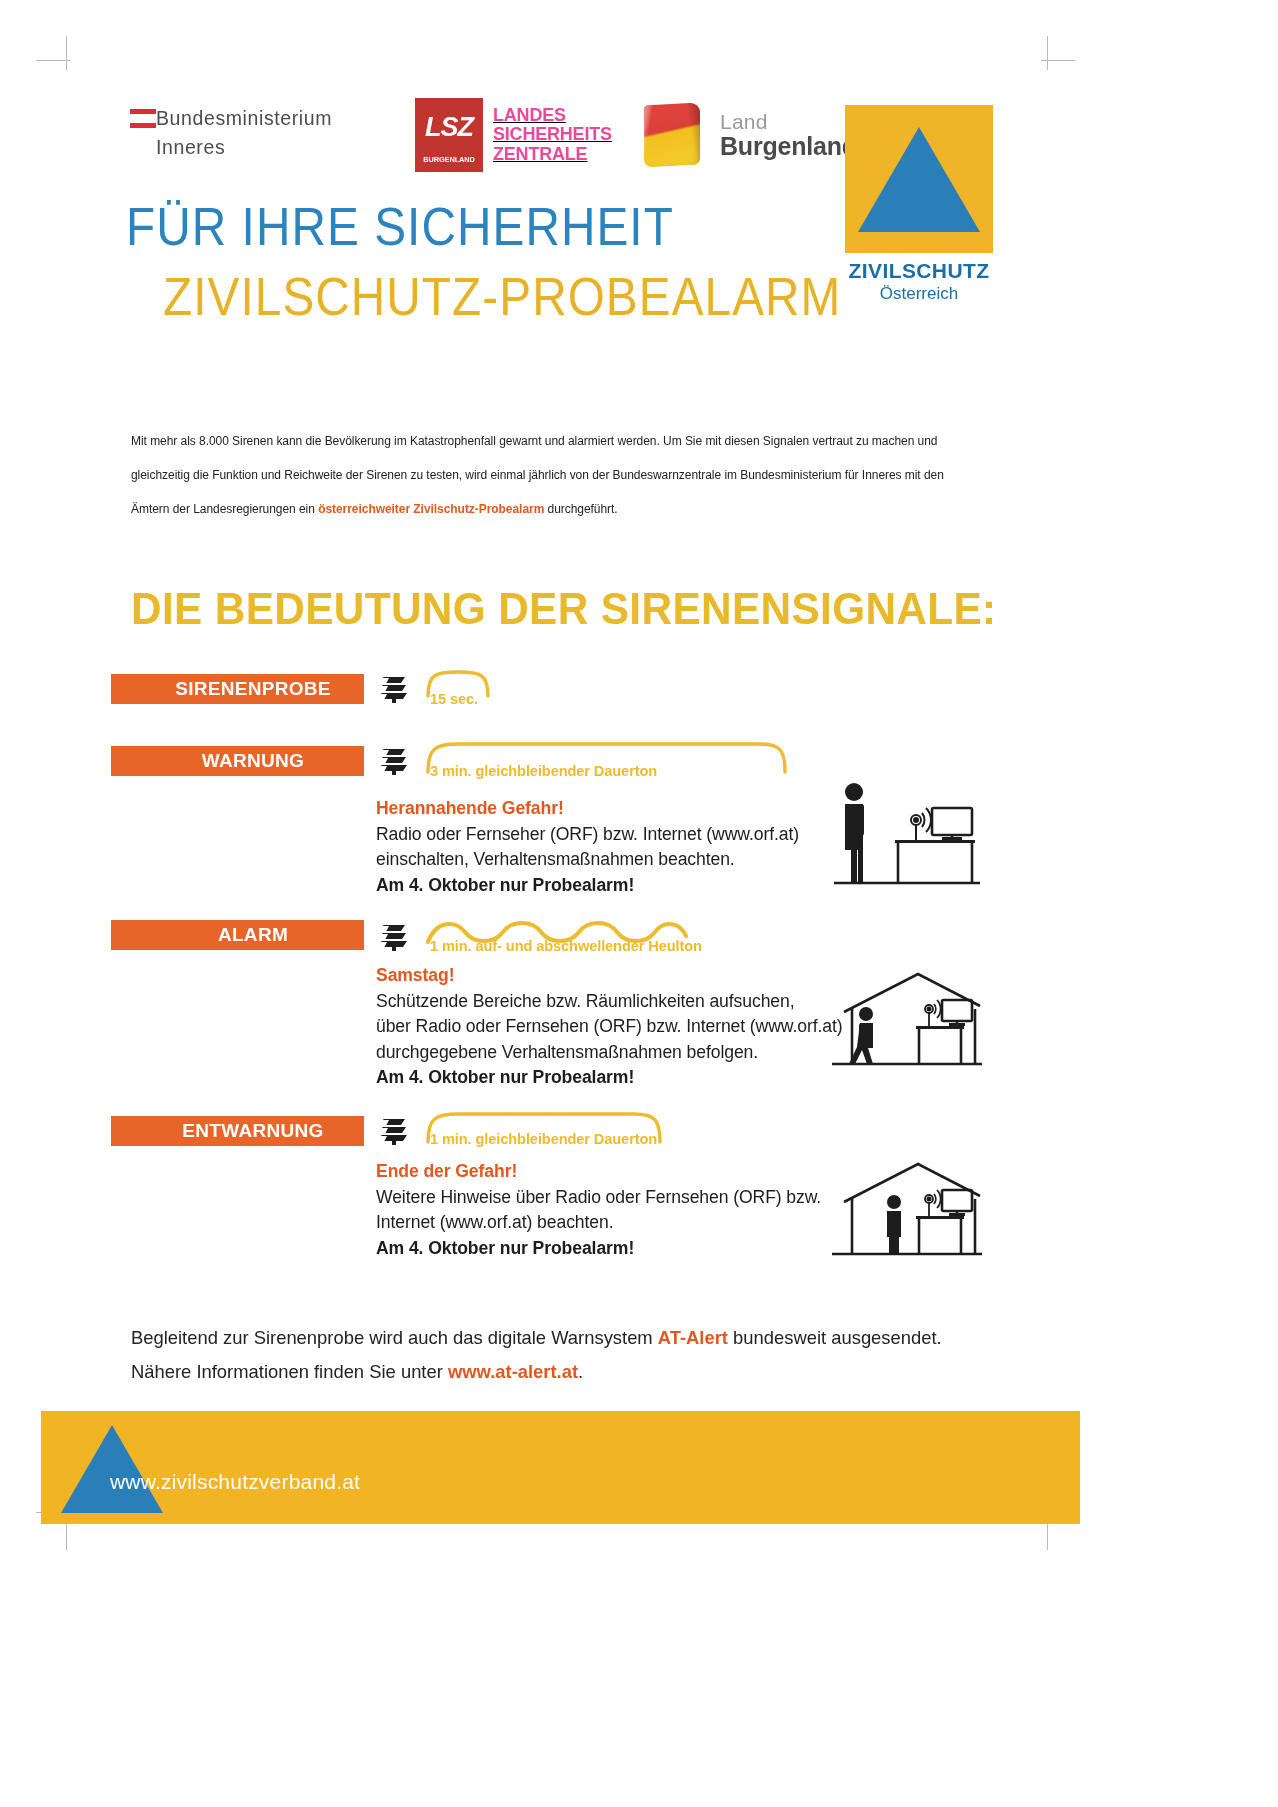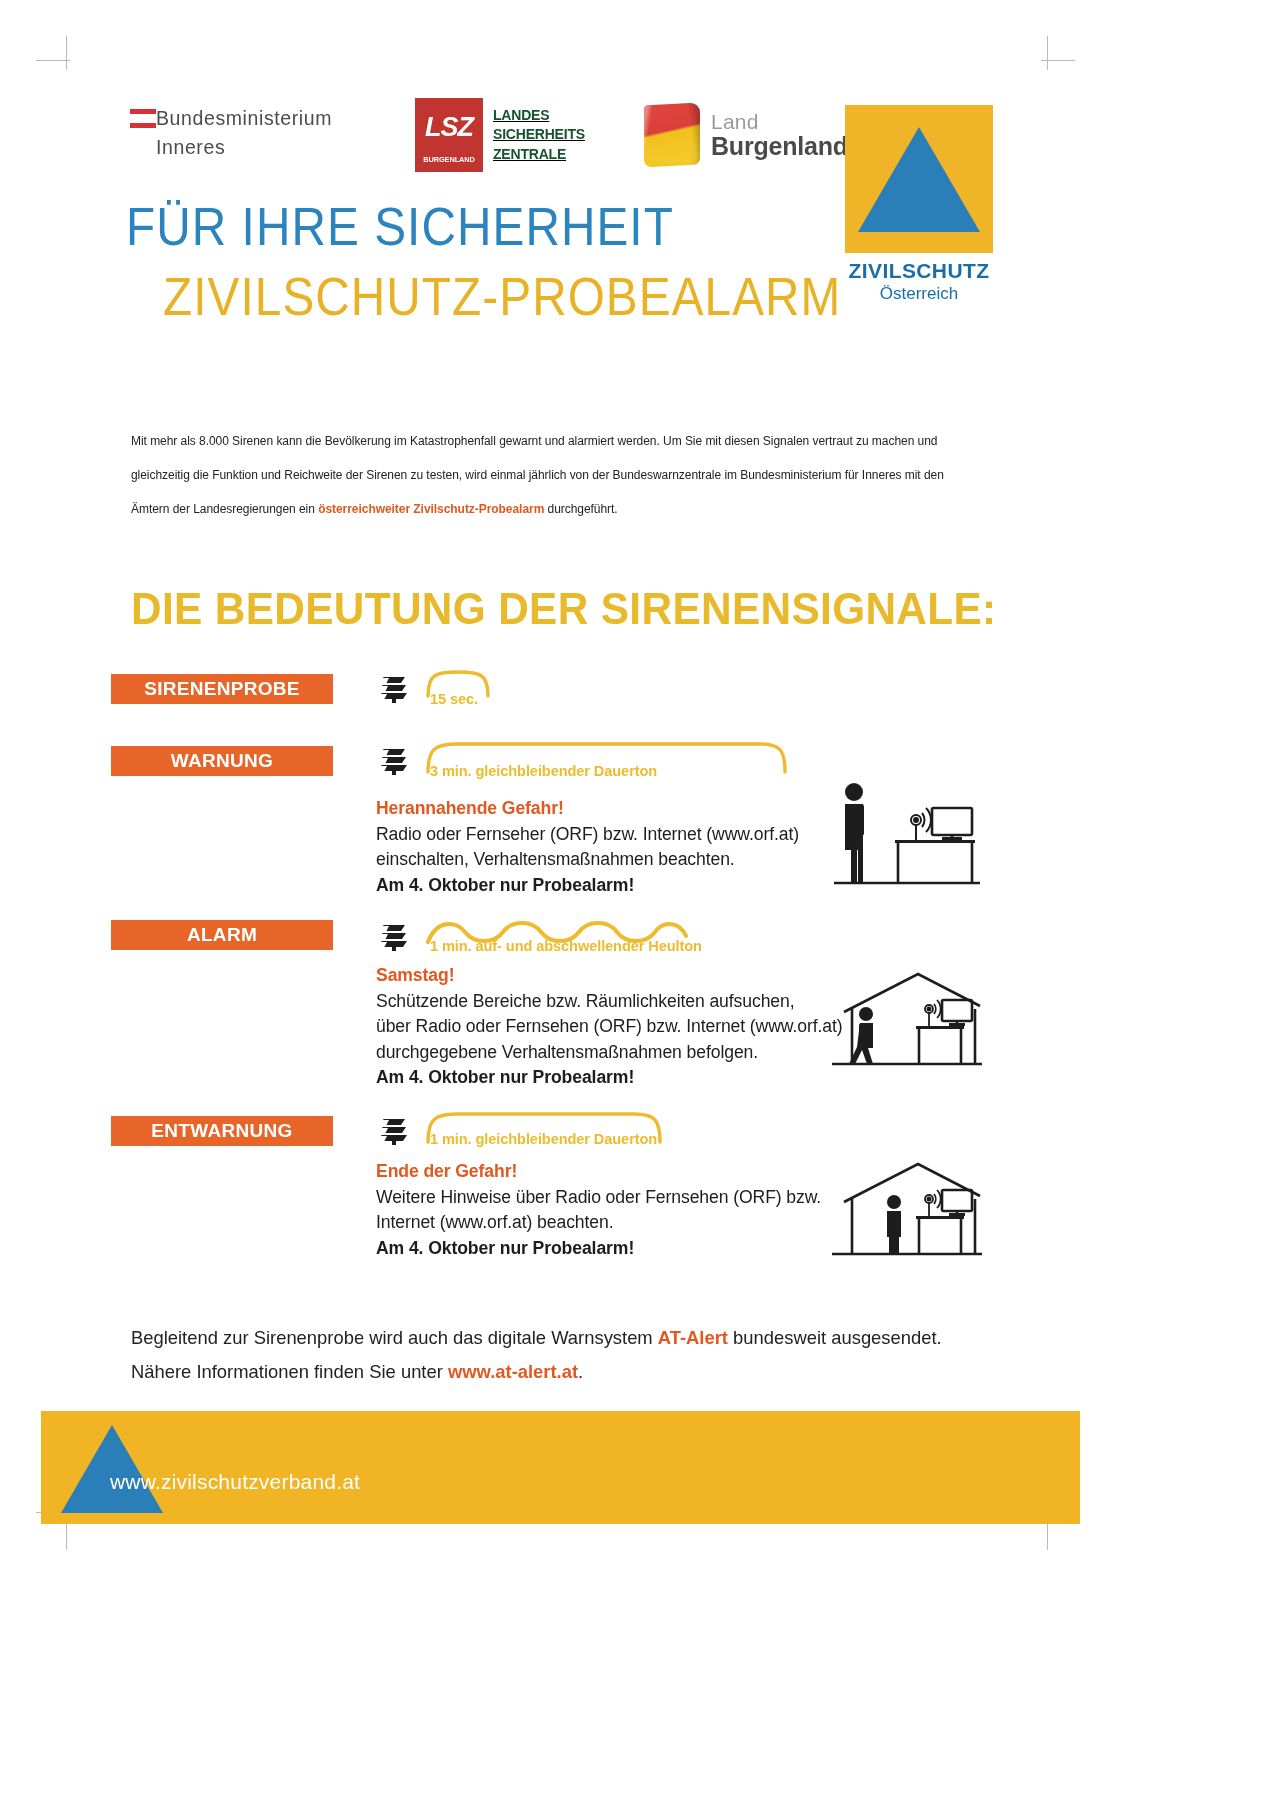--- a/index.html
+++ b/index.html
@@ -77,31 +77,31 @@
   }
   .lsz-box .lsz-sub {
     position: absolute;
     left: 0; right: 0; bottom: 8px;
     text-align: center;
     font-size: 7.4px;
     font-weight: bold;
     letter-spacing: -0.1px;
   }
   .lsz-words {
-    font-size: 14px;
+    font-size: 18px;
     font-weight: bold;
     line-height: 19.5px;
-    color: #14532d;
+    color: #ec4899;
     letter-spacing: -0.2px;
   }
 
   .burg-logo {
     position: absolute;
     left: 490px; top: 6px;
-    display: flex; align-items: center; gap: 11px; padding-left: 24px;
+    display: flex; align-items: center; gap: 20px; padding-left: 24px;
   }
   .burg-flag {
     width: 56px; height: 62px;
     background: linear-gradient(170deg,#e0453c 0%, #d9403a 42%, #f2c01e 46%, #f3ce2d 100%);
     border-radius: 4px 10px 6px 8px;
     box-shadow: inset -6px 0 10px -6px rgba(0,0,0,.25);
     position: relative;
     transform: skewY(-3deg);
   }
   .burg-flag::after{
@@ -225,20 +225,21 @@
     position: absolute;
     width: 222px; height: 30px;
     background: #e8652a;
     color: #ffffff;
     font-size: 19px;
     font-weight: bold;
     letter-spacing: .3px;
     display: flex;
     align-items: center;
     justify-content: center;
+    padding-left: 31px;
   }
 
   .siren-icon {
     position: absolute;
     width: 34px; height: 40px;
   }
   .siren-icon svg { display: block; width: 34px; height: 40px; }
 
   .sig-caption {
     position: absolute;

